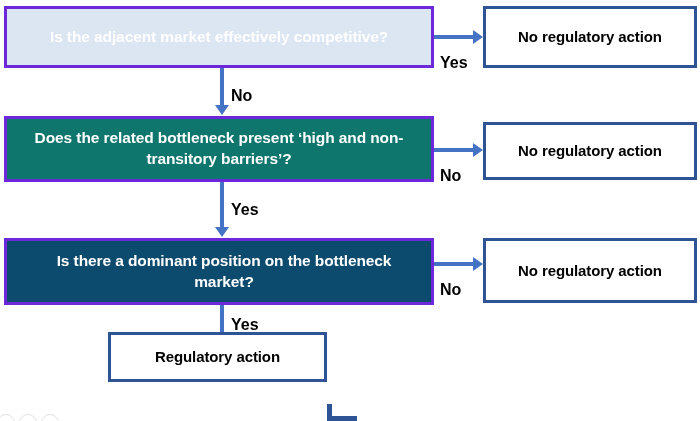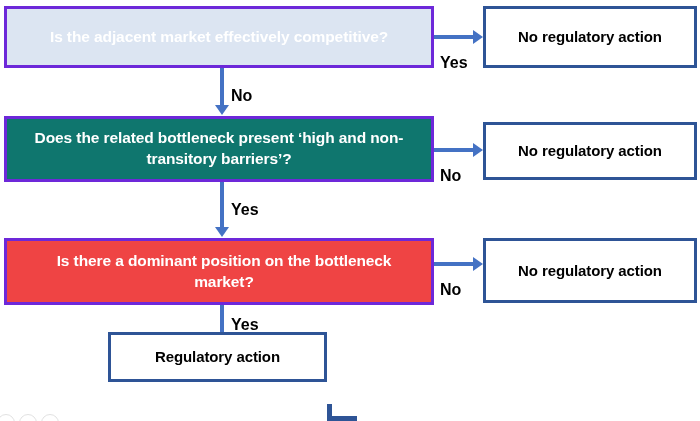--- a/index.html
+++ b/index.html
@@ -29,21 +29,21 @@
     text-align: center;
     color: #ffffff;
     font-weight: bold;
     font-size: 15.5px;
     line-height: 1.35;
     padding: 0 10px;
     letter-spacing: -0.1px;
   }
   .dbox.light  { background: #DCE5F2; }
   .dbox.medium { background: #0f766e; }
-  .dbox.dark   { background: #ef4444; padding-left: 20px; }
+  .dbox.dark   { background: #0c4a6e; padding-left: 20px; }
 
   
   .obox {
     position: absolute;
     box-sizing: border-box;
     border: 3px solid #2E5496;
     background: #ffffff;
     display: flex;
     align-items: center;
     justify-content: center;

